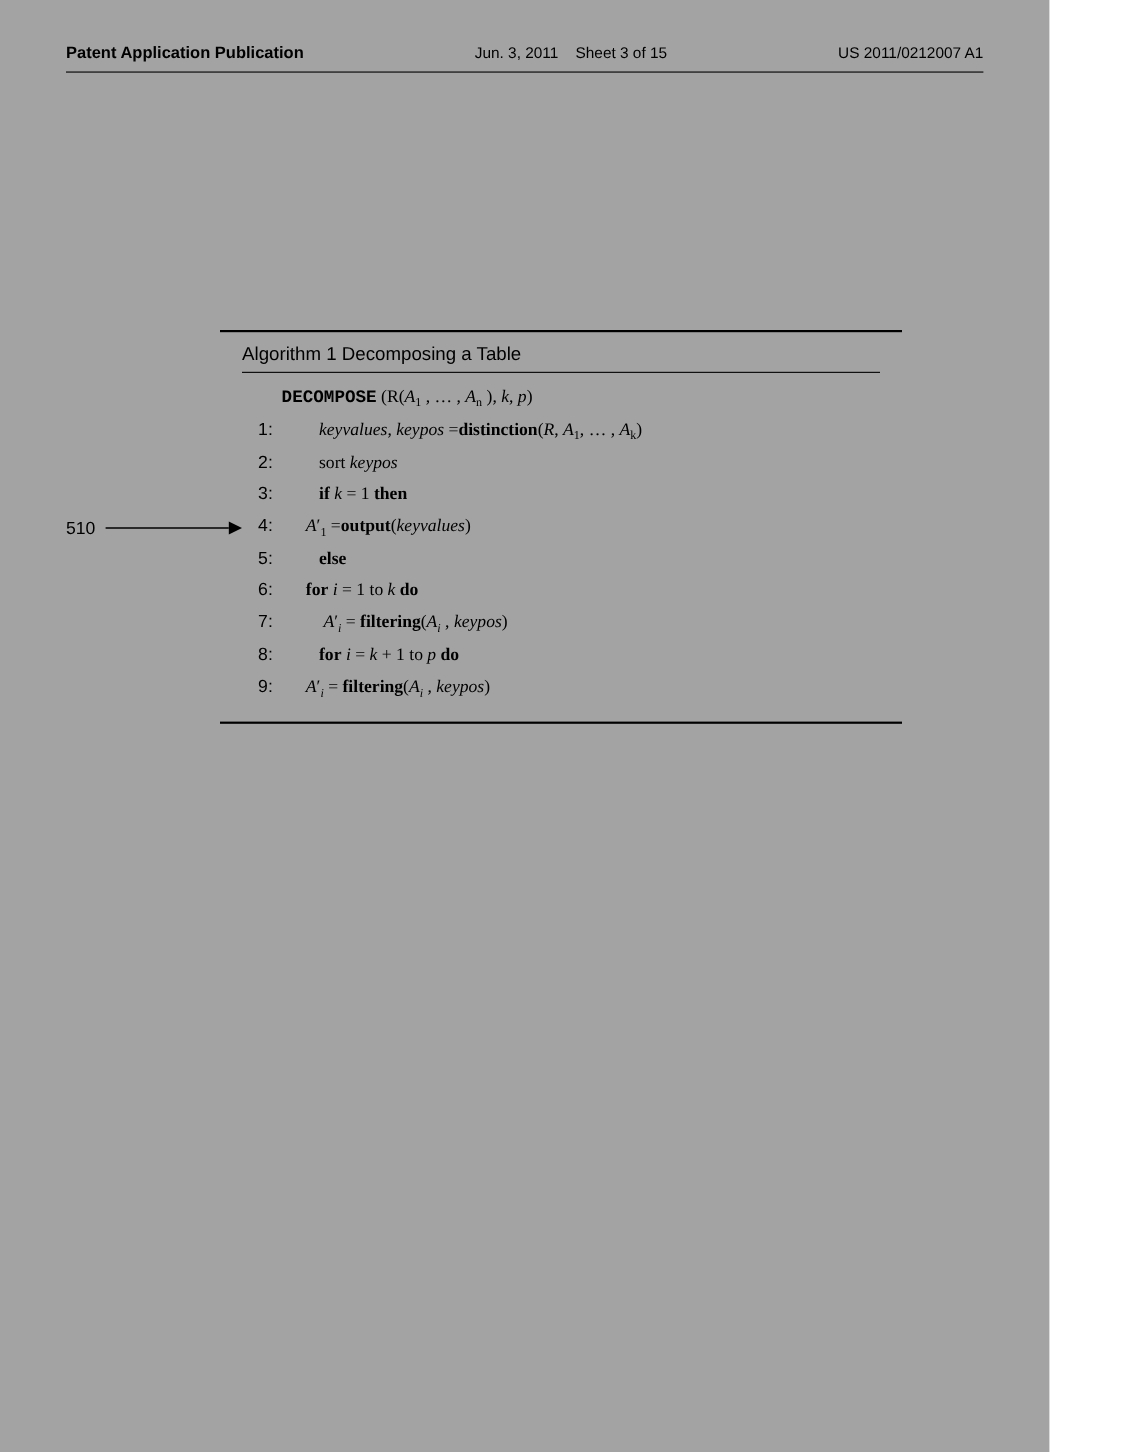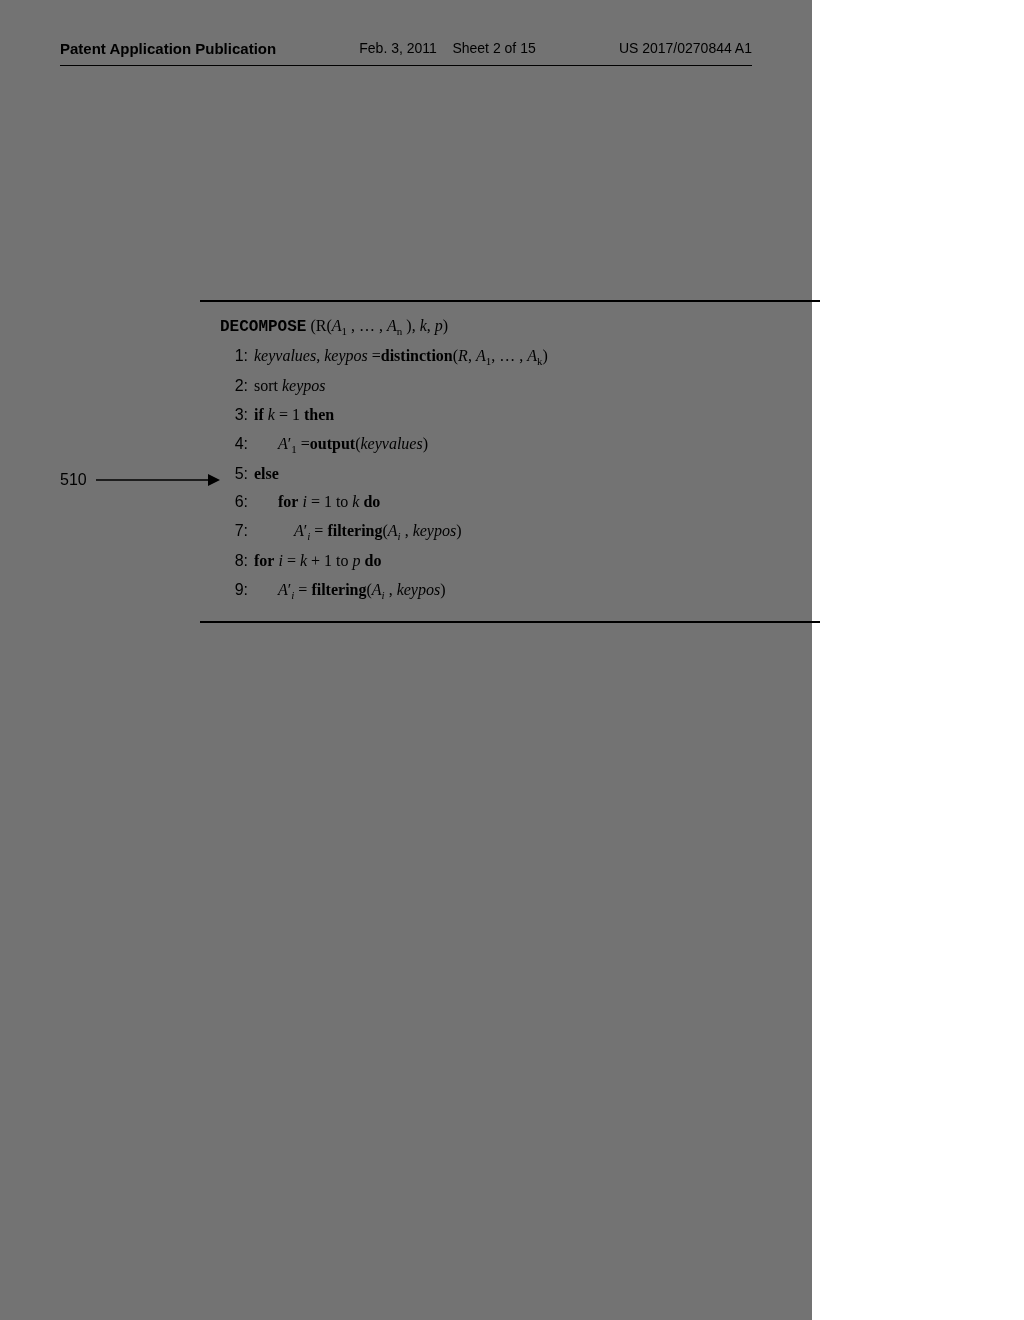--- a/index.html
+++ b/index.html
@@ -11,23 +11,23 @@
     body {
       background: #ffffff;
       font-family: 'Times New Roman', Times, serif;
       width: 1024px;
       min-height: 1320px;
       position: relative;
       overflow-x: hidden;
     }
 
     .page {
-      width: 812px;
+      width: 954px;
       min-height: 1320px;
-      background: #737373;
+      background: #a3a3a3;
       position: relative;
       padding: 40px 60px;
     }
 
     
     .header {
       display: flex;
       justify-content: space-between;
       align-items: flex-start;
       border-bottom: 1px solid #000;
@@ -90,20 +90,21 @@
       min-width: 28px;
       text-align: right;
       margin-right: 6px;
       font-family: Arial, sans-serif;
     }
 
     .line-content {
       flex: 1;
       font-family: 'Times New Roman', Times, serif;
       font-size: 16px;
+      margin-left: 36px;
     }
 
     .indent1 {
       margin-left: 24px;
     }
     .indent2 {
       margin-left: 40px;
     }
 
     em {
@@ -138,29 +139,32 @@
     }
   </style>
 </head>
 <body>
 
 <div class="page">
 
   <div class="header">
     <div class="header-left">Patent Application Publication</div>
     <div class="header-center">
-      <span>Feb. 3, 2011</span>&nbsp;&nbsp;&nbsp;
-      <span>Sheet 2 of 15</span>
+      <span>Jun. 3, 2011</span>&nbsp;&nbsp;&nbsp;
+      <span>Sheet 3 of 15</span>
     </div>
-    <div class="header-right">US 2017/0270844 A1</div>
+    <div class="header-right">US 2011/0212007 A1</div>
   </div>
 
   <div class="algorithm-container">
     <div class="algorithm-box">
 
+      <div class="algorithm-title-row">
+        <span>Algorithm 1 Decomposing a Table</span>
+      </div>
 
       <div class="algorithm-content">
 
         <div class="algo-line">
           <div class="line-content">
             <span style="font-family:'Courier New',monospace; font-weight:bold; font-size:16px;">DECOMPOSE</span>
             <span style="font-family:'Times New Roman',serif; font-size:16px;"> (R(<em>A</em><sub>1</sub> , … , <em>A</em><sub>n</sub> ), <em>k</em>, <em>p</em>)</span>
           </div>
         </div>
 

